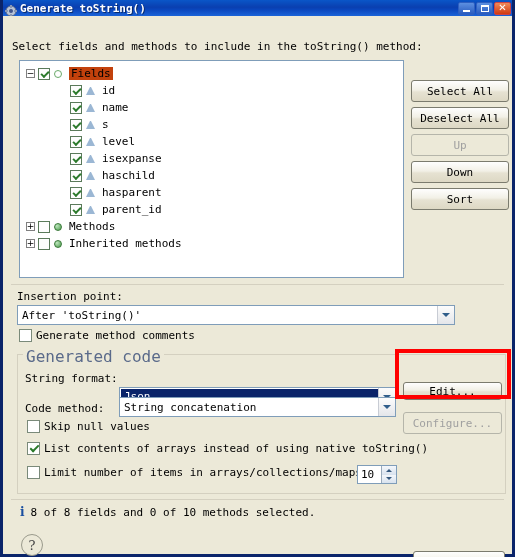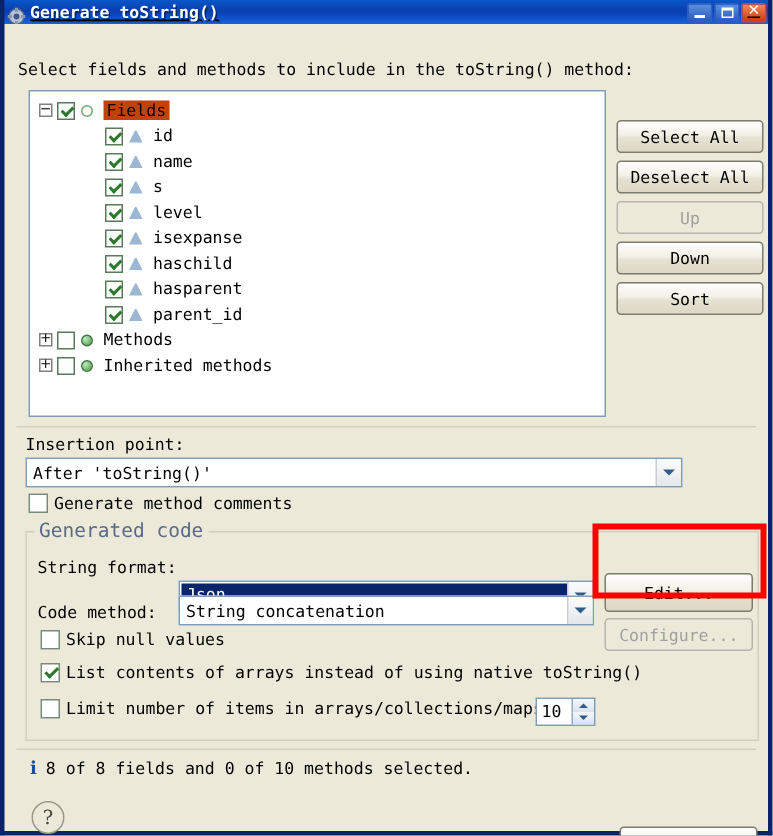--- a/index.html
+++ b/index.html
@@ -20,21 +20,20 @@
     display: flex; flex-direction: column;
   }
 
   
   .titlebar {
     height: 16px; flex: 0 0 16px;
     background: linear-gradient(to bottom, #0a56c8 0%, #0a3fb0 45%, #0a46bd 60%, #1a63d8 100%);
     display: flex; align-items: center;
     padding: 0 1px 0 2px;
     position: relative;
-    text-decoration: underline;
   }
   .title-icon {
     width: 12px; height: 12px; flex: 0 0 12px;
     margin-right: 3px;
     position: relative;
   }
   .title-text {
     color: #ffffff;
     font-size: 11px;
     font-weight: bold;
@@ -183,21 +182,21 @@
   
   .groupbox {
     position: absolute; left: 14px; top: 338px;
     width: 489px; height: 140px;
     border: 1px solid #d4d0c0;
     border-top: 1px solid #d4d0c0;
   }
   .group-title {
     position: absolute; left: 20px; top: 331px;
     background: #ece9d8; padding: 0 3px;
-    font-size: 13px; color: #5a6a8a;
+    font-size: 16px; color: #5a6a8a;
     font-family: "DejaVu Sans Mono", monospace;
   }
 
   
   .spinner {
     position: absolute; left: 354px; top: 449px;
     width: 40px; height: 19px;
     background: #fff; border: 1px solid #7f9db9;
     display: flex; align-items: center;
   }
@@ -374,21 +373,21 @@
     <div class="groupbox"></div>
     <div class="group-title">Generated code</div>
 
     <div class="lbl" style="position:absolute; left:22px; top:356px;">String format:</div>
     <div class="combo" style="position:absolute; left:116px; top:351px; width:277px;margin-top:20px;">
       <span class="val selected">Json</span>
       <span class="arrow">
           <i class="arrow-glyph"></i>
         </span>
     </div>
-    <div class="btn" style="position:absolute; left:400px; top:350px; width:99px; height:26px;">
+    <div class="btn" style="position:absolute; left:400px; top:350px; width:99px; height:18px;">
       <span>Edit...</span>
     </div>
 
     <div class="lbl" style="position:absolute; left:22px; top:386px;">Code method:</div>
     <div class="combo" style="position:absolute; left:116px; top:381px; width:277px;">
       <span class="val">String concatenation</span>
       <span class="arrow">
           <i class="arrow-glyph"></i>
         </span>
     </div>

